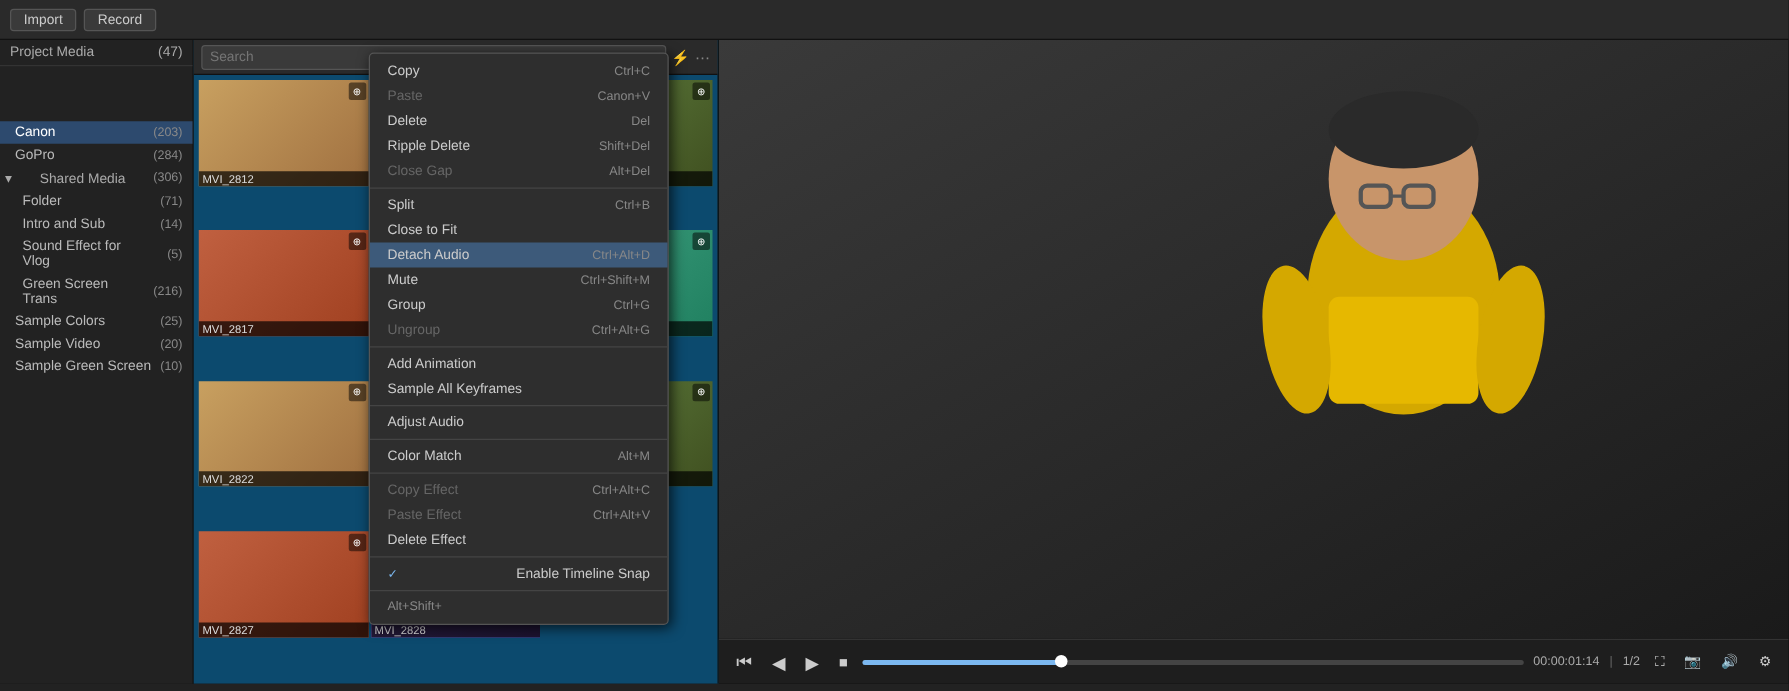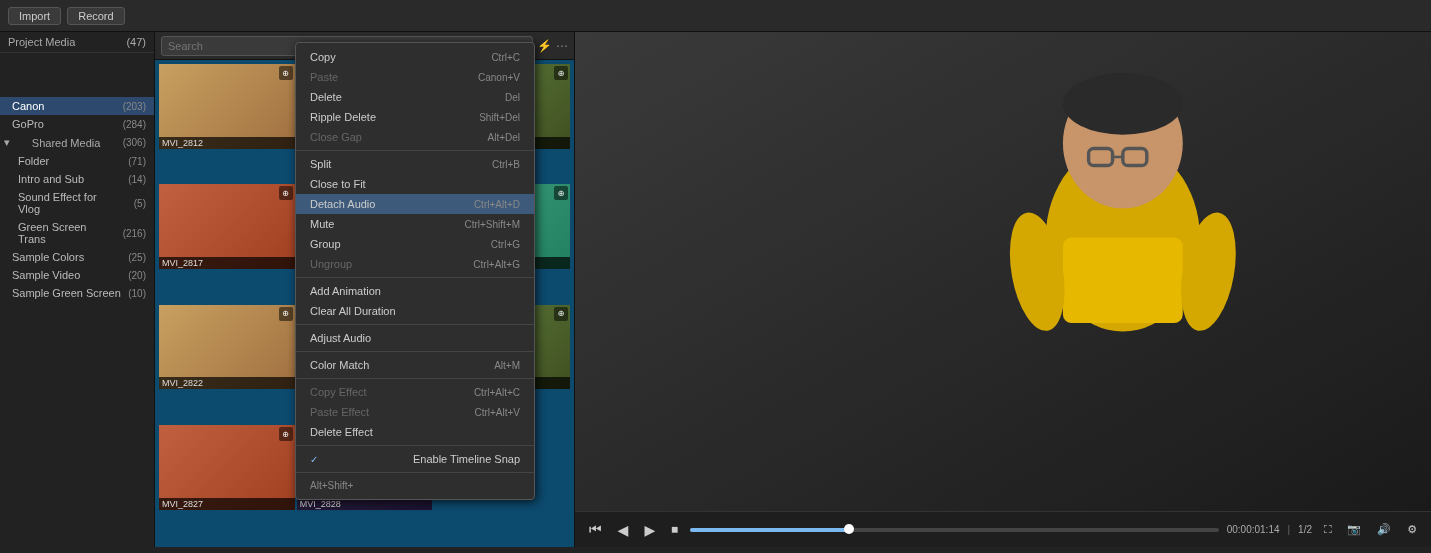--- a/index.html
+++ b/index.html
@@ -430,21 +430,21 @@
         </div>
         <div class="ctx-item disabled">
           <span>Ungroup</span>
           <span class="shortcut">Ctrl+Alt+G</span>
         </div>
         <div class="ctx-separator"></div>
         <div class="ctx-item">
           <span>Add Animation</span>
         </div>
         <div class="ctx-item">
-          <span>Clear All Duration</span>
+          <span>Sample All Keyframes</span>
         </div>
         <div class="ctx-separator"></div>
         <div class="ctx-item">
           <span>Adjust Audio</span>
         </div>
         <div class="ctx-separator"></div>
         <div class="ctx-item">
           <span>Color Match</span>
           <span class="shortcut">Alt+M</span>
         </div>

